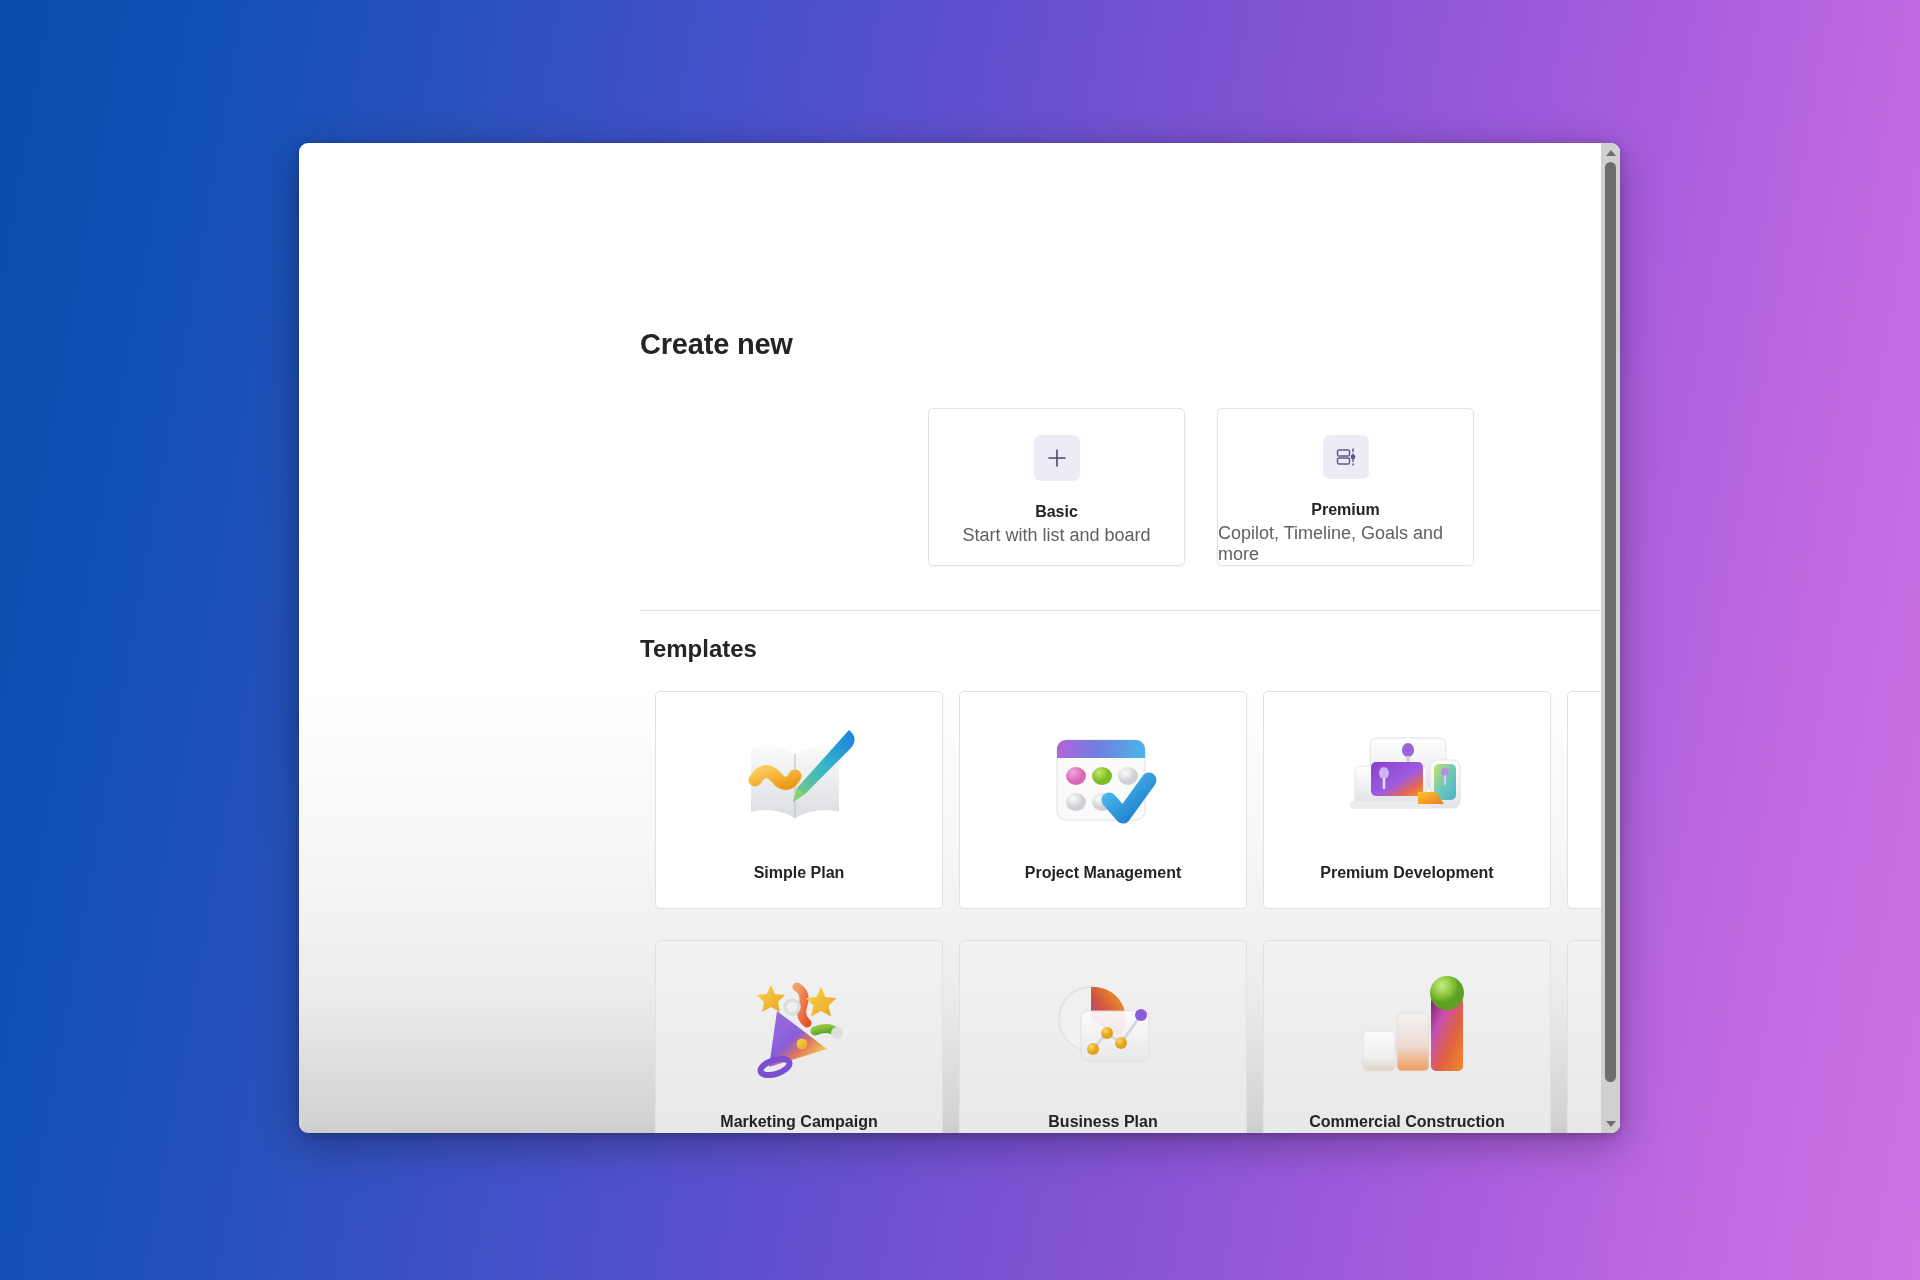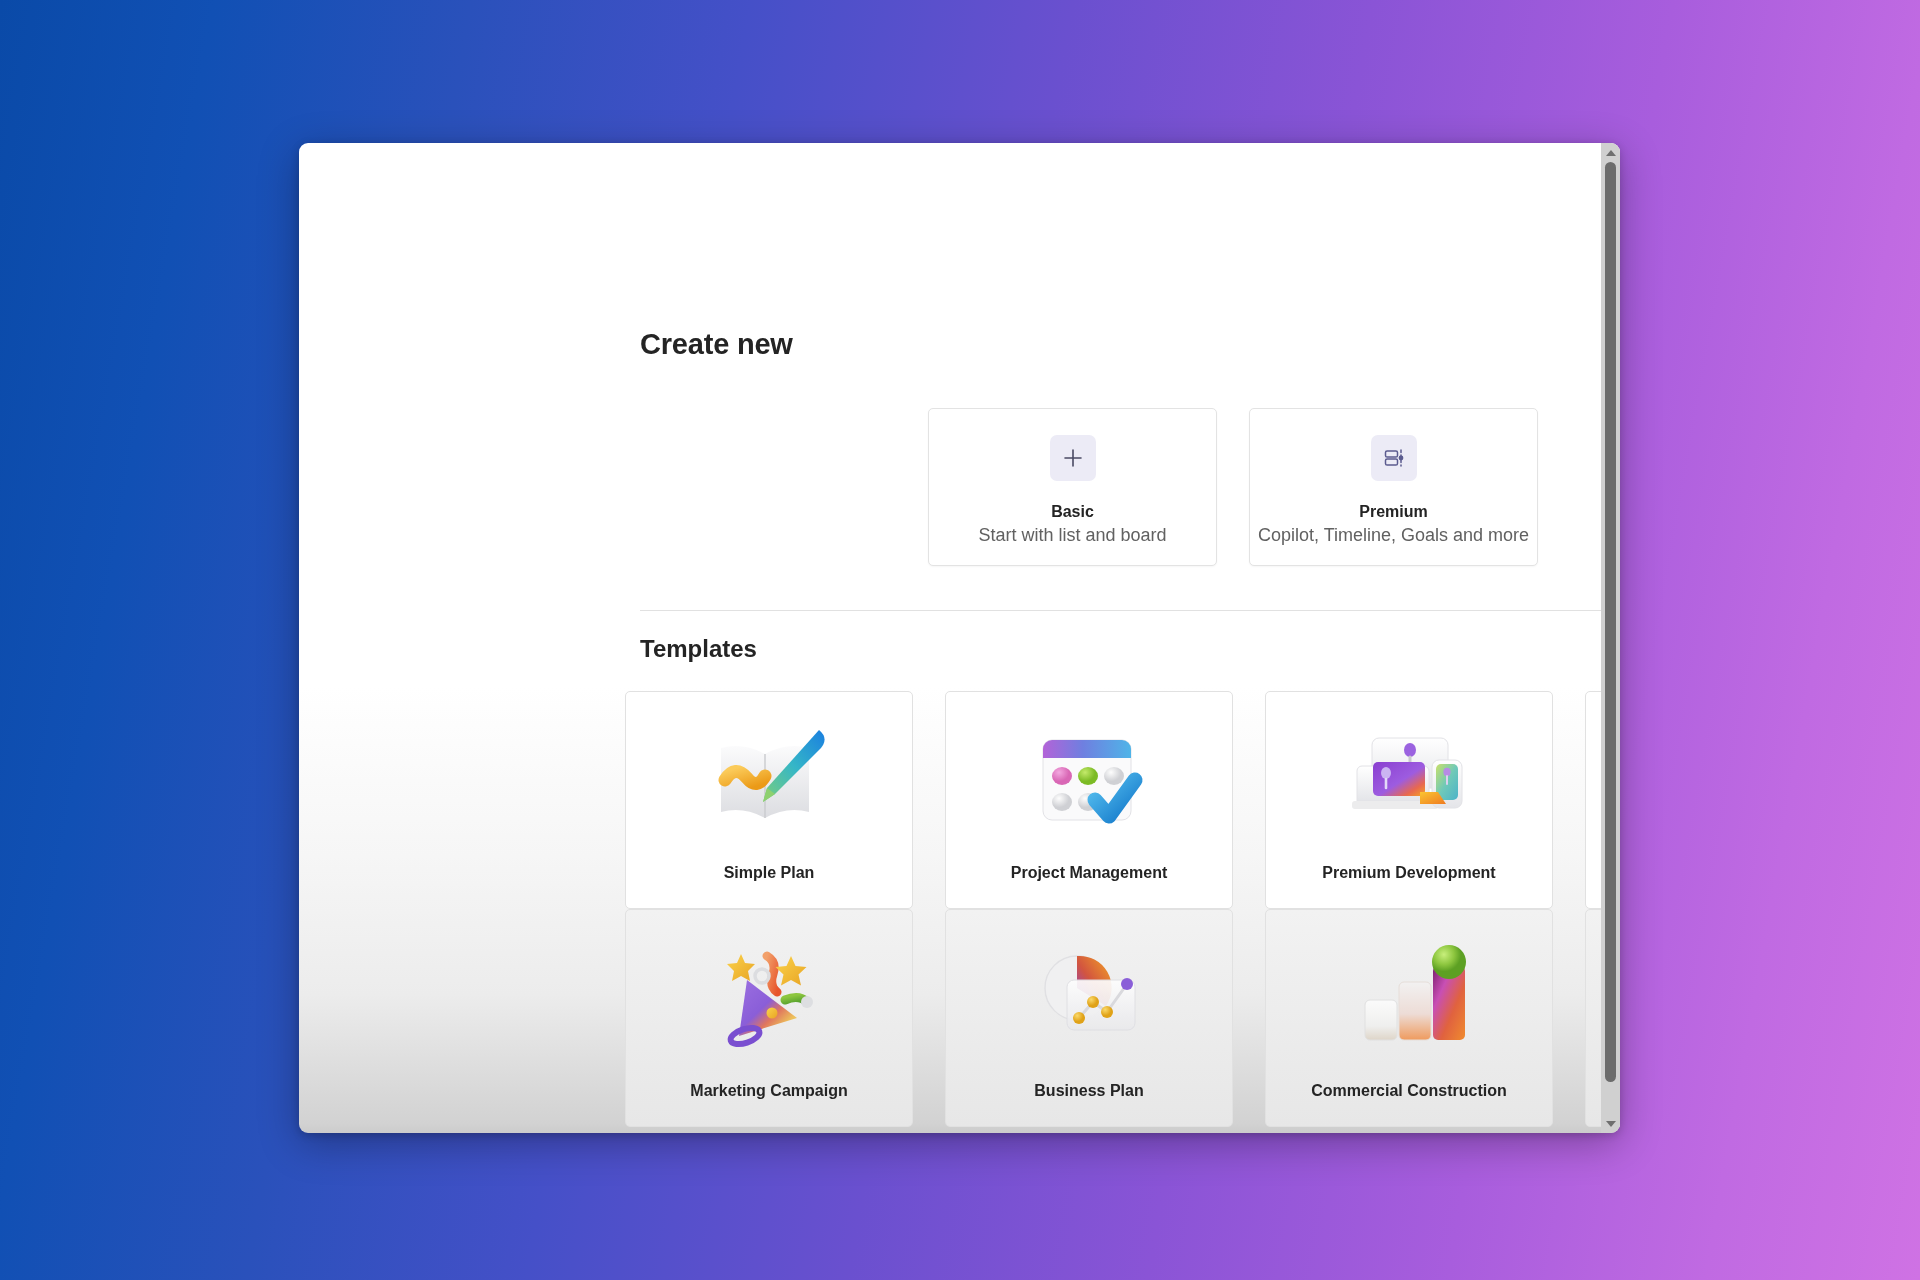--- a/index.html
+++ b/index.html
@@ -51,21 +51,21 @@
   #content { position:absolute; left:0; top:0; width:1302px; height:100%;text-decoration:underline; }
 
   #title {
     position:absolute; left:341px; top:185px;
     font-size:29px; font-weight:bold; color:#242424; letter-spacing:-.2px;
   }
 
   
   .type-row { position:absolute; top:265px; left:629px; display:flex; gap:32px; }
   .type-card {
-    width:289px; height:158px; background:#ffffff;
+    width:257px; height:158px; background:#ffffff;
     border:1px solid #e3e3e3; border-radius:5px;
     display:flex; flex-direction:column; align-items:center;
     padding-top:26px; cursor:pointer;
     box-shadow:0 1px 2px rgba(0,0,0,.04);
   }
   .type-icon-box {
     width:46px; height:46px; border-radius:7px; background:#ecebf6;
     display:flex; align-items:center; justify-content:center; margin-bottom:22px;
   }
   .type-name { font-size:16px; font-weight:bold; color:#242424; margin-bottom:4px; }
@@ -77,30 +77,30 @@
     background:#e1e1e1;
   }
 
   
   #templates-heading {
     position:absolute; left:341px; top:492px;
     font-size:24px; font-weight:bold; color:#242424;
   }
 
   #tpl-grid {
-    position:absolute; left:326px; top:548px;
-    display:grid; grid-template-columns:repeat(4, 288px); gap:0 32px;
+    position:absolute; left:356px; top:548px;
+    display:grid; grid-template-columns:repeat(4, 288px); gap:0 16px;
   }
   .tpl-card {
     width:288px; height:218px; border:1px solid #e1e1e1; border-radius:5px;
     display:flex; flex-direction:column; align-items:center; cursor:pointer;
     background:#ffffff;
   }
   .tpl-card.row2 { background:linear-gradient(to bottom,#f2f2f2 0%, #e7e7e7 100%); }
-  #tpl-grid .row2-wrap { }
+  #tpl-grid .row2-wrap { margin-top:31px; }
   .tpl-art {
     flex:1; width:100%; display:flex; align-items:center; justify-content:center;
     padding-top:6px;
   }
   .tpl-name {
     font-size:16px; font-weight:bold; color:#242424;
     padding-bottom:26px; text-align:center;
   }
 </style>
 </head>

